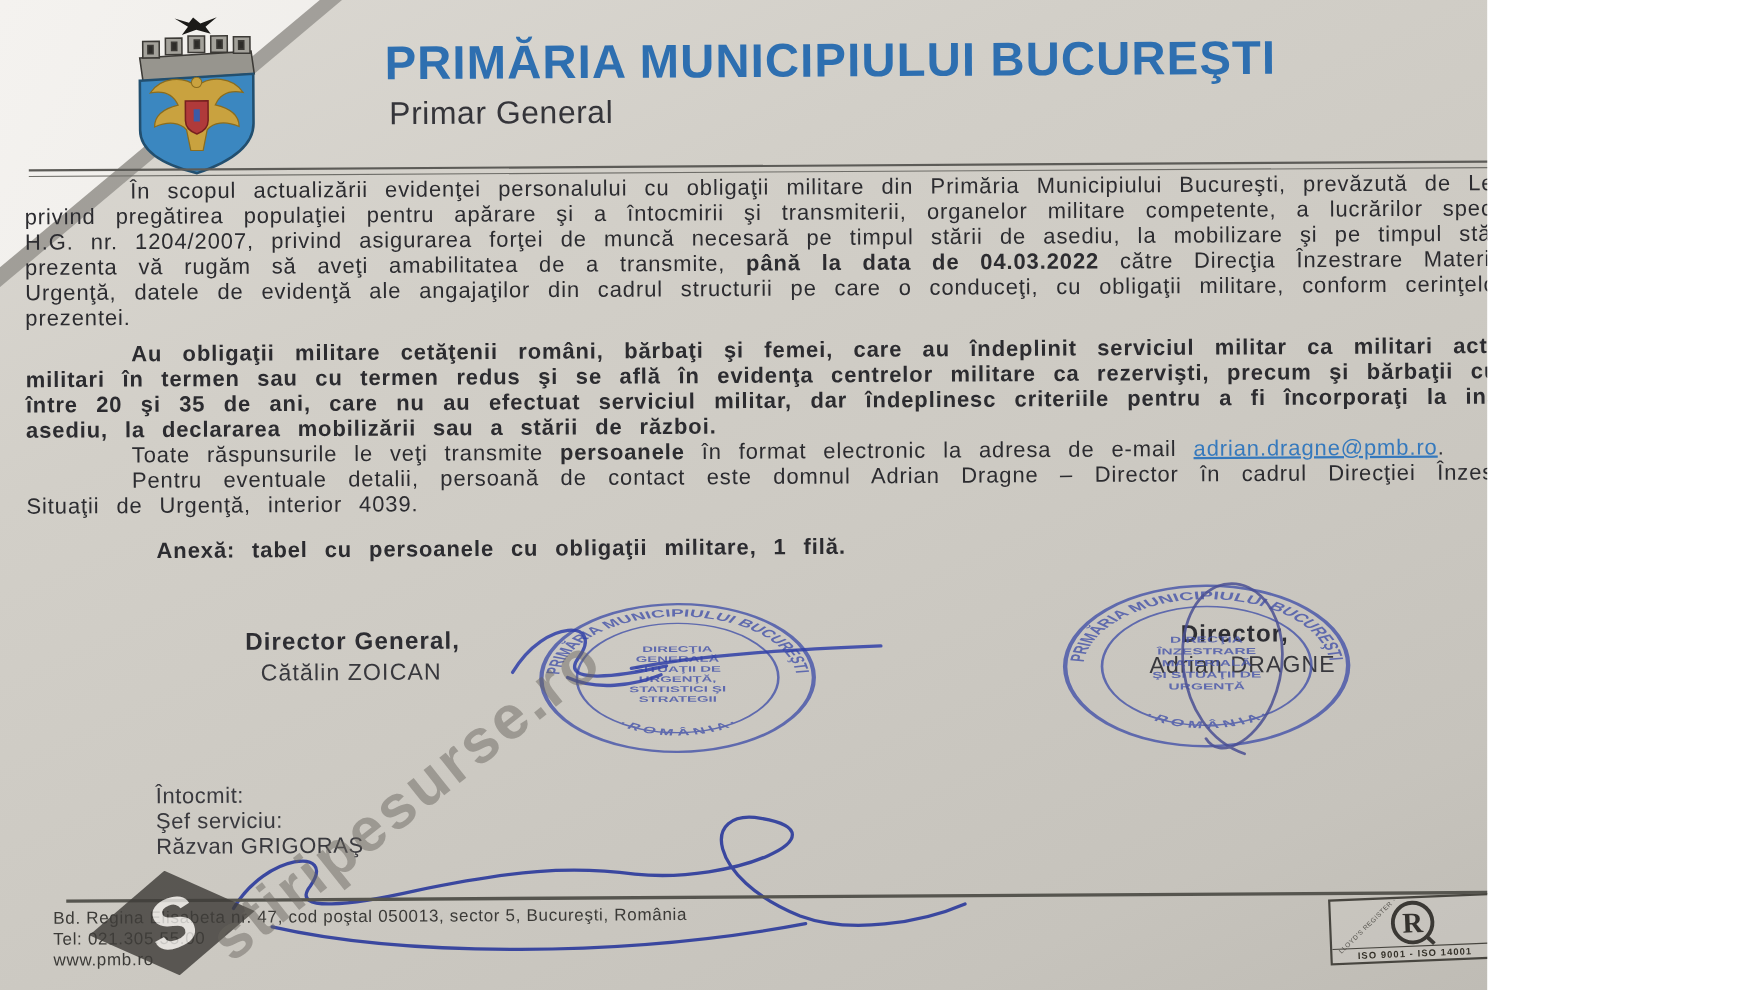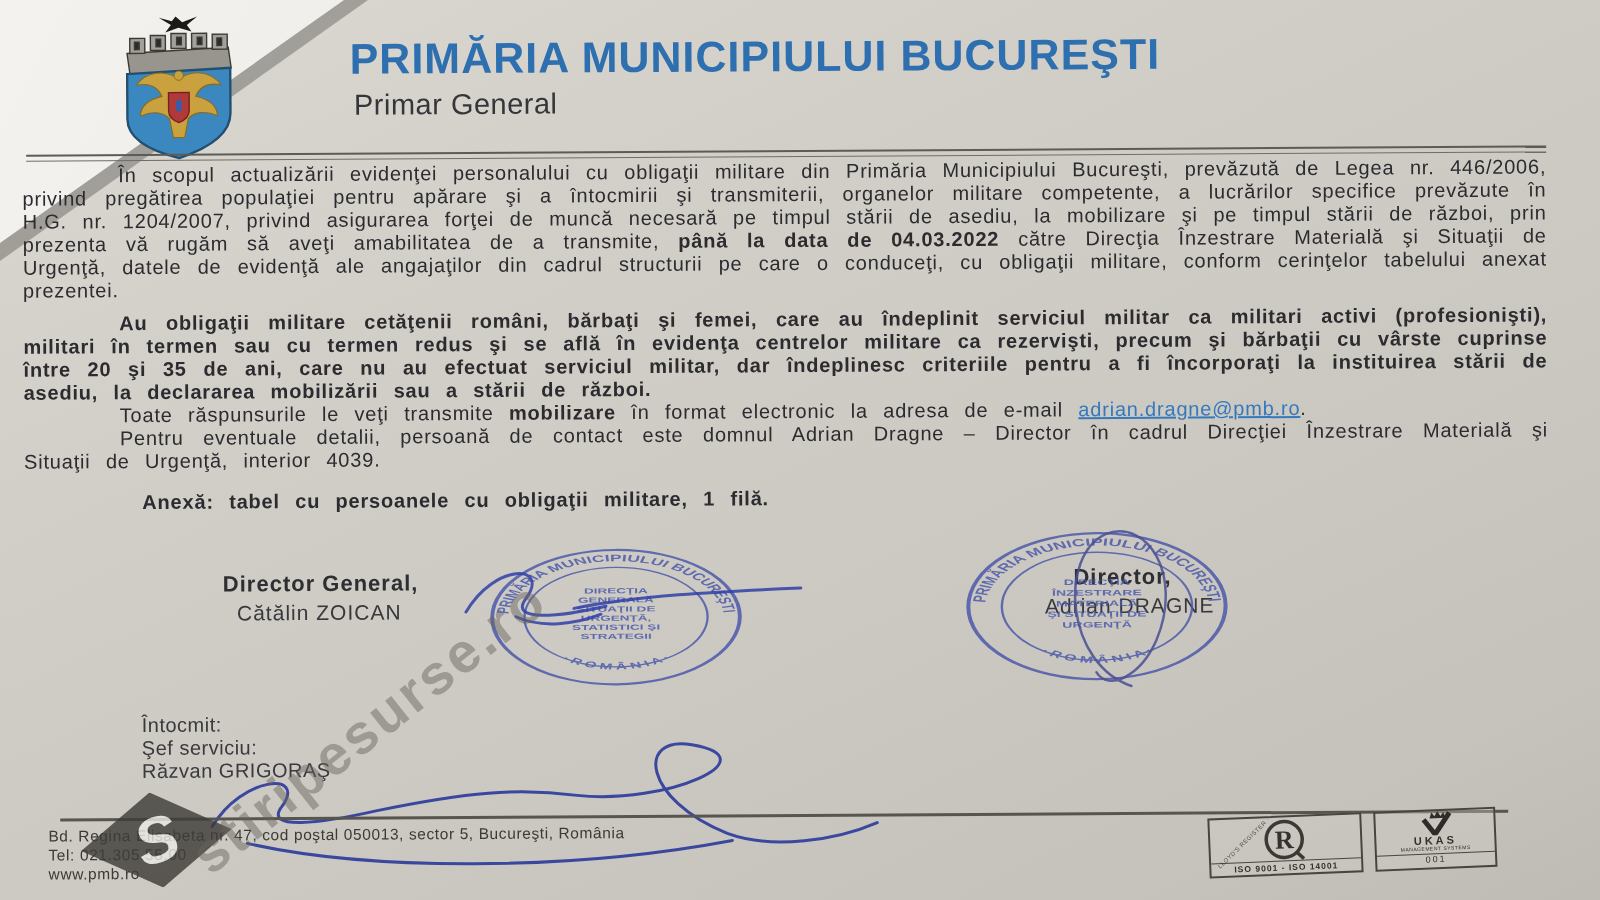--- a/index.html
+++ b/index.html
@@ -1,17 +1,17 @@
 <!DOCTYPE html>
 <html><head>
 <meta charset="utf-8">
 <style>
   html,body{margin:0;padding:0;}
   #page{
-    position:relative;width:1600px;height:900px;overflow:hidden;
+    position:relative;width:1352px;height:900px;overflow:hidden;
     background:linear-gradient(155deg,#dcd9d3 0%,#d2cfc8 30%,#cdcac3 55%,#c6c3bc 85%,#bfbcb5 100%);
     font-family:"Liberation Sans",sans-serif;color:#2c2c30;
   }
   
   .curl-shadow{position:absolute;inset:0;background:rgba(96,94,88,.45);
     clip-path:polygon(0 0,23% 0,0 29%);}
   .curl{position:absolute;inset:0;
     background:linear-gradient(118deg,#f4f2ef 0%,#ebe9e5 45%,#dddbd7 78%,#d0cec9 100%);
     clip-path:polygon(0 0,21.5% 0,0 27%);}
   #doc{position:absolute;inset:0;transform:rotate(-0.35deg);}
@@ -97,21 +97,21 @@
       <rect x="82" y="92" width="6" height="12" fill="#3b5ba8"></rect>
     </svg>
 
     <div class="title">PRIMĂRIA MUNICIPIULUI BUCUREŞTI</div>
     <div class="subtitle">Primar General</div>
     <div class="rule-top"></div>
 
     <div class="body-text">
       <p class="p1"><span>În scopul actualizării evidenţei personalului cu obligaţii militare din Primăria Municipiului Bucureşti, prevăzută de Legea nr. 446/2006, privind pregătirea populaţiei pentru apărare şi a întocmirii şi transmiterii, organelor militare competente, a lucrărilor specifice prevăzute în H.G. nr. 1204/2007, privind asigurarea forţei de muncă necesară pe timpul stării de asediu, la mobilizare şi pe timpul stării de război, prin prezenta vă rugăm să aveţi amabilitatea de a transmite, </span><span class="bold">până la data de 04.03.2022</span><span> către Direcţia Înzestrare Materială şi Situaţii de Urgenţă, datele de evidenţă ale angajaţilor din cadrul structurii pe care o conduceţi, cu obligaţii militare, conform cerinţelor tabelului anexat prezentei.</span></p>
       <p class="bold">Au obligaţii militare cetăţenii români, bărbaţi şi femei, care au îndeplinit serviciul militar ca militari activi (profesionişti), militari în termen sau cu termen redus şi se află în evidenţa centrelor militare ca rezervişti, precum şi bărbaţii cu vârste cuprinse între 20 şi 35 de ani, care nu au efectuat serviciul militar, dar îndeplinesc criteriile pentru a fi încorporaţi la instituirea stării de asediu, la declararea mobilizării sau a stării de război.</p>
-      <p><span>Toate răspunsurile le veţi transmite </span><span class="bold">mobilizare</span><span> în format electronic la adresa de e-mail </span><span class="email">adrian.dragne@pmb.ro</span><span>.</span></p>
+      <p><span>Toate răspunsurile le veţi transmite </span><span class="bold">persoanele</span><span> în format electronic la adresa de e-mail </span><span class="email">adrian.dragne@pmb.ro</span><span>.</span></p>
       <p>Pentru eventuale detalii, persoană de contact este domnul Adrian Dragne – Director în cadrul Direcţiei Înzestrare Materială şi Situaţii de Urgenţă, interior 4039.</p>
       <p class="bold anexa">Anexă: tabel cu persoanele cu obligaţii militare, 1 filă.</p>
     </div>
 
     <div class="sig-left">
       <div class="sig-role">Director General,</div>
       <div class="sig-name">Cătălin ZOICAN</div>
     </div>
     <div class="sig-right">
       <div class="sig-role">Director,</div>

